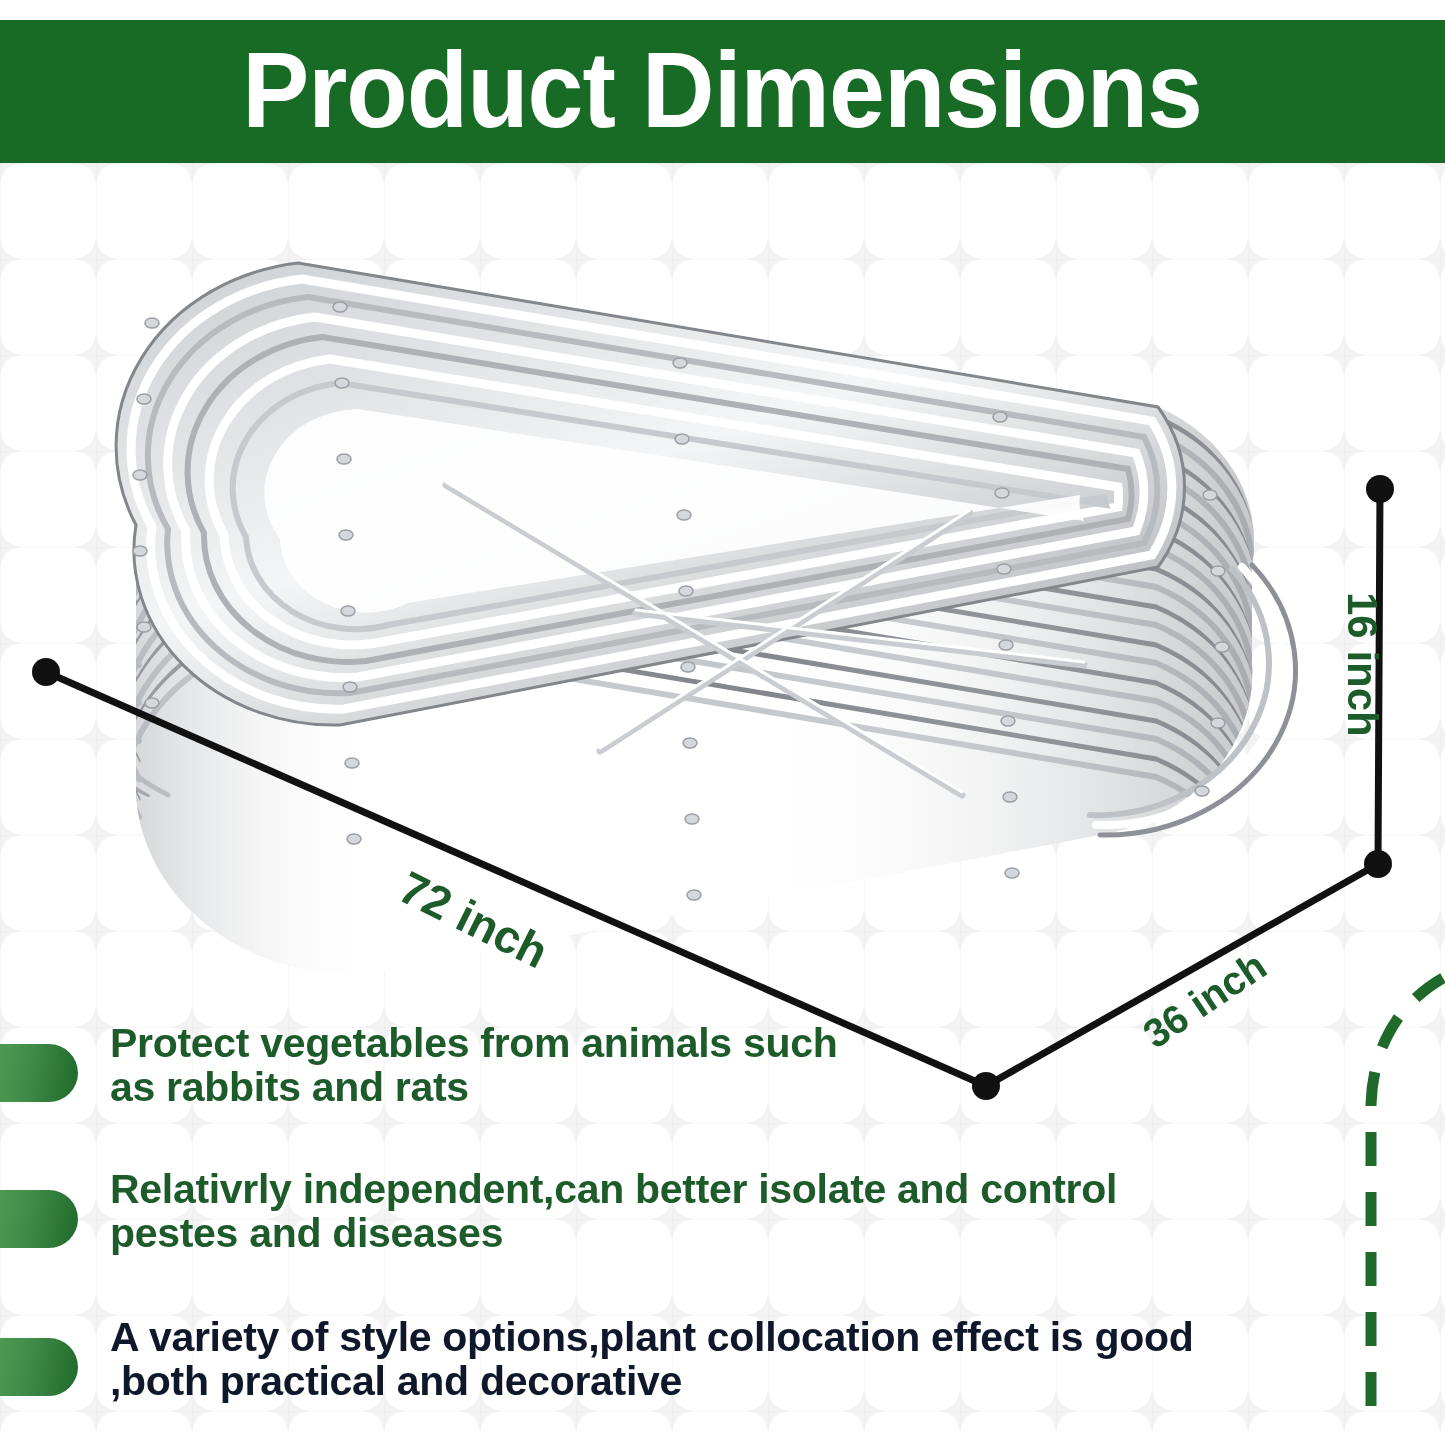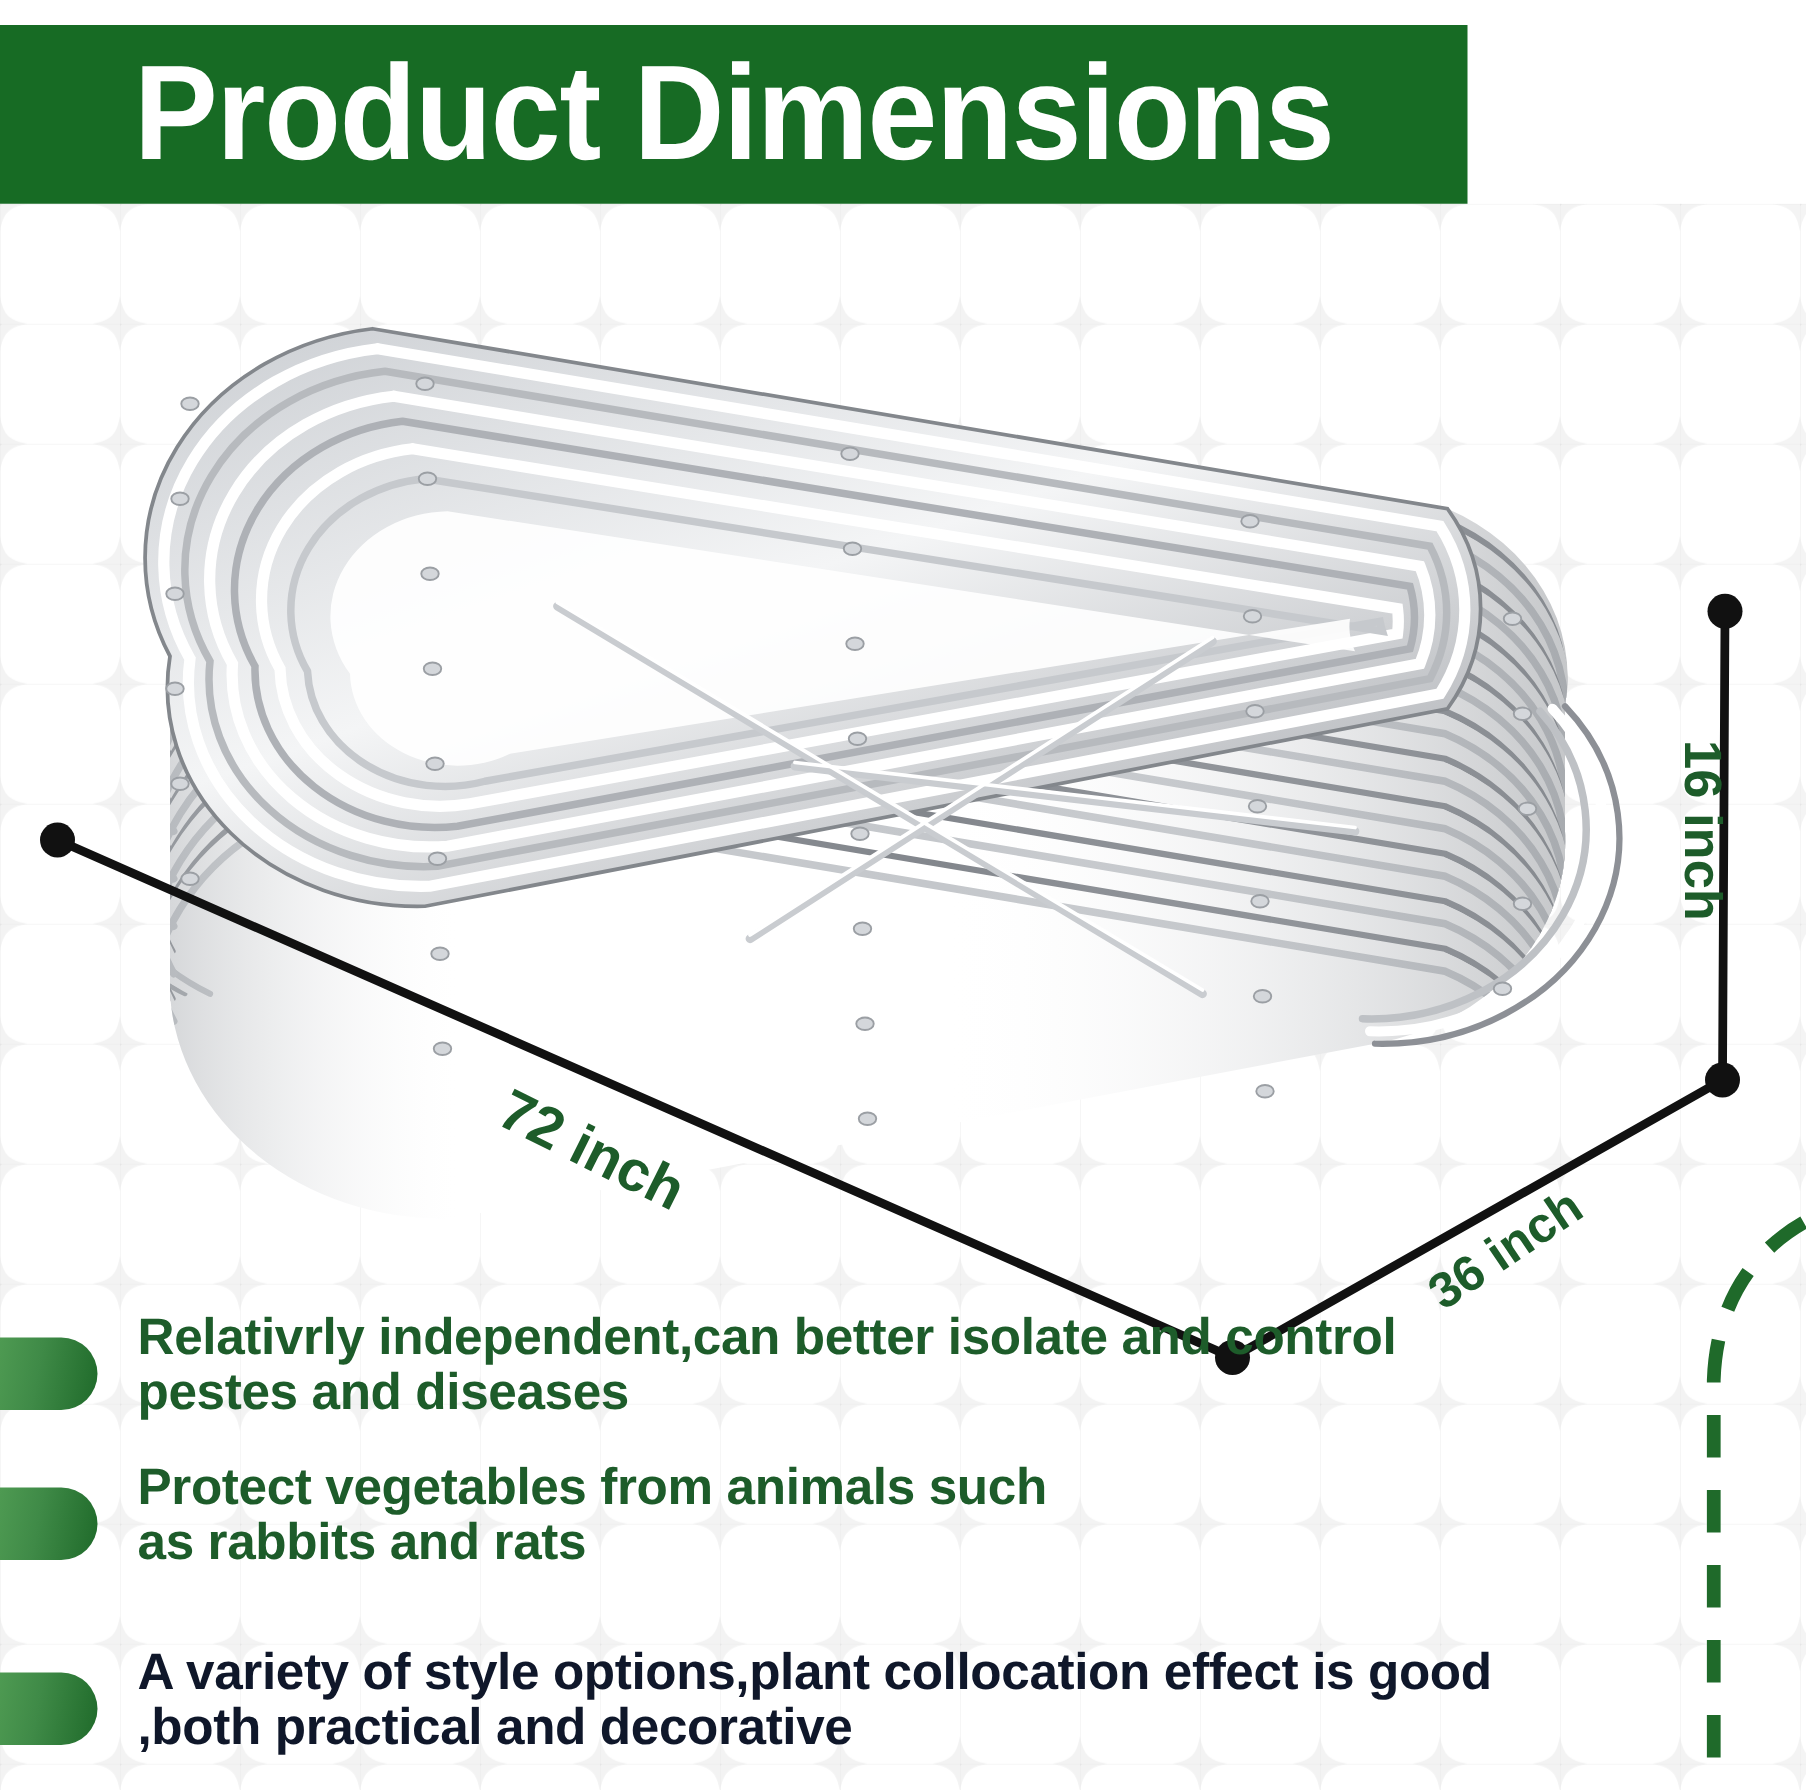--- a/index.html
+++ b/index.html
@@ -20,21 +20,21 @@
     background-position:0 0,0 0,0 0;
     pointer-events:none;
   }
   #bg-stars{
     position:absolute;left:0;top:163px;width:1445px;height:1269px;
     pointer-events:none;opacity:.5;
   }
 
   
   #header-banner{
-    position:absolute;left:0;top:20px;width:1174px;height:143px;
+    position:absolute;left:0;top:20px;width:1445px;height:143px;
     display:flex;align-items:center;justify-content:center;
     box-sizing:border-box;
   }
   #header-title{
     color:#ffffff;
     font-size:108px;
     font-weight:bold;
     font-family:"Liberation Sans Narrow","Liberation Sans","DejaVu Sans",sans-serif;
     letter-spacing:-1px;
     transform:scaleX(.93);
@@ -353,30 +353,30 @@
     <circle cx="1380" cy="489" r="14"></circle>
   </g>
 </svg>
 
 <div class="dim-label" id="dim-label-length" style="color: rgb(29, 92, 42);">72 inch</div>
 <div class="dim-label" id="dim-label-width" style="color: rgb(29, 92, 42);">36 inch</div>
 <div class="dim-label" id="dim-label-height" style="color: rgb(29, 92, 42);">16 inch</div>
 
 <div id="feature-list">
 
+  <div class="feature-item" id="feature-item-1">
+    <div class="feature-bullet" style="background: linear-gradient(100deg, rgb(78, 154, 82) 0%, rgb(63, 138, 71) 40%, rgb(31, 106, 42) 100%);"></div>
+    <div class="feature-text" style="color: rgb(29, 92, 42);">Protect vegetables from animals such as rabbits and rats</div>
+  </div>
+
   <div class="feature-item" id="feature-item-2">
     <div class="feature-bullet" style="background: linear-gradient(100deg, rgb(78, 154, 82) 0%, rgb(63, 138, 71) 40%, rgb(31, 106, 42) 100%);"></div>
     <div class="feature-text" style="color: rgb(29, 92, 42);">Relativrly independent,can better isolate and control pestes and diseases</div>
   </div>
 
-  <div class="feature-item" id="feature-item-1">
-    <div class="feature-bullet" style="background: linear-gradient(100deg, rgb(78, 154, 82) 0%, rgb(63, 138, 71) 40%, rgb(31, 106, 42) 100%);"></div>
-    <div class="feature-text" style="color: rgb(29, 92, 42);">Protect vegetables from animals such as rabbits and rats</div>
-  </div>
-
   <div class="feature-item" id="feature-item-3">
     <div class="feature-bullet" style="background: linear-gradient(100deg, rgb(78, 154, 82) 0%, rgb(63, 138, 71) 40%, rgb(31, 106, 42) 100%);"></div>
     <div class="feature-text" style="color: #0f172a;">A variety of style options,plant collocation effect  is good ,both practical and decorative</div>
   </div>
 
 </div>
 
 <svg id="decor-arc" viewBox="0 0 130 460" preserveAspectRatio="none" aria-hidden="true">
   <path d="M128,6 C86,30 58,72 56,132 L56,460" fill="none" stroke="#1f6a2a" stroke-width="11" stroke-dasharray="34 26" stroke-linecap="butt"></path>
 </svg>

